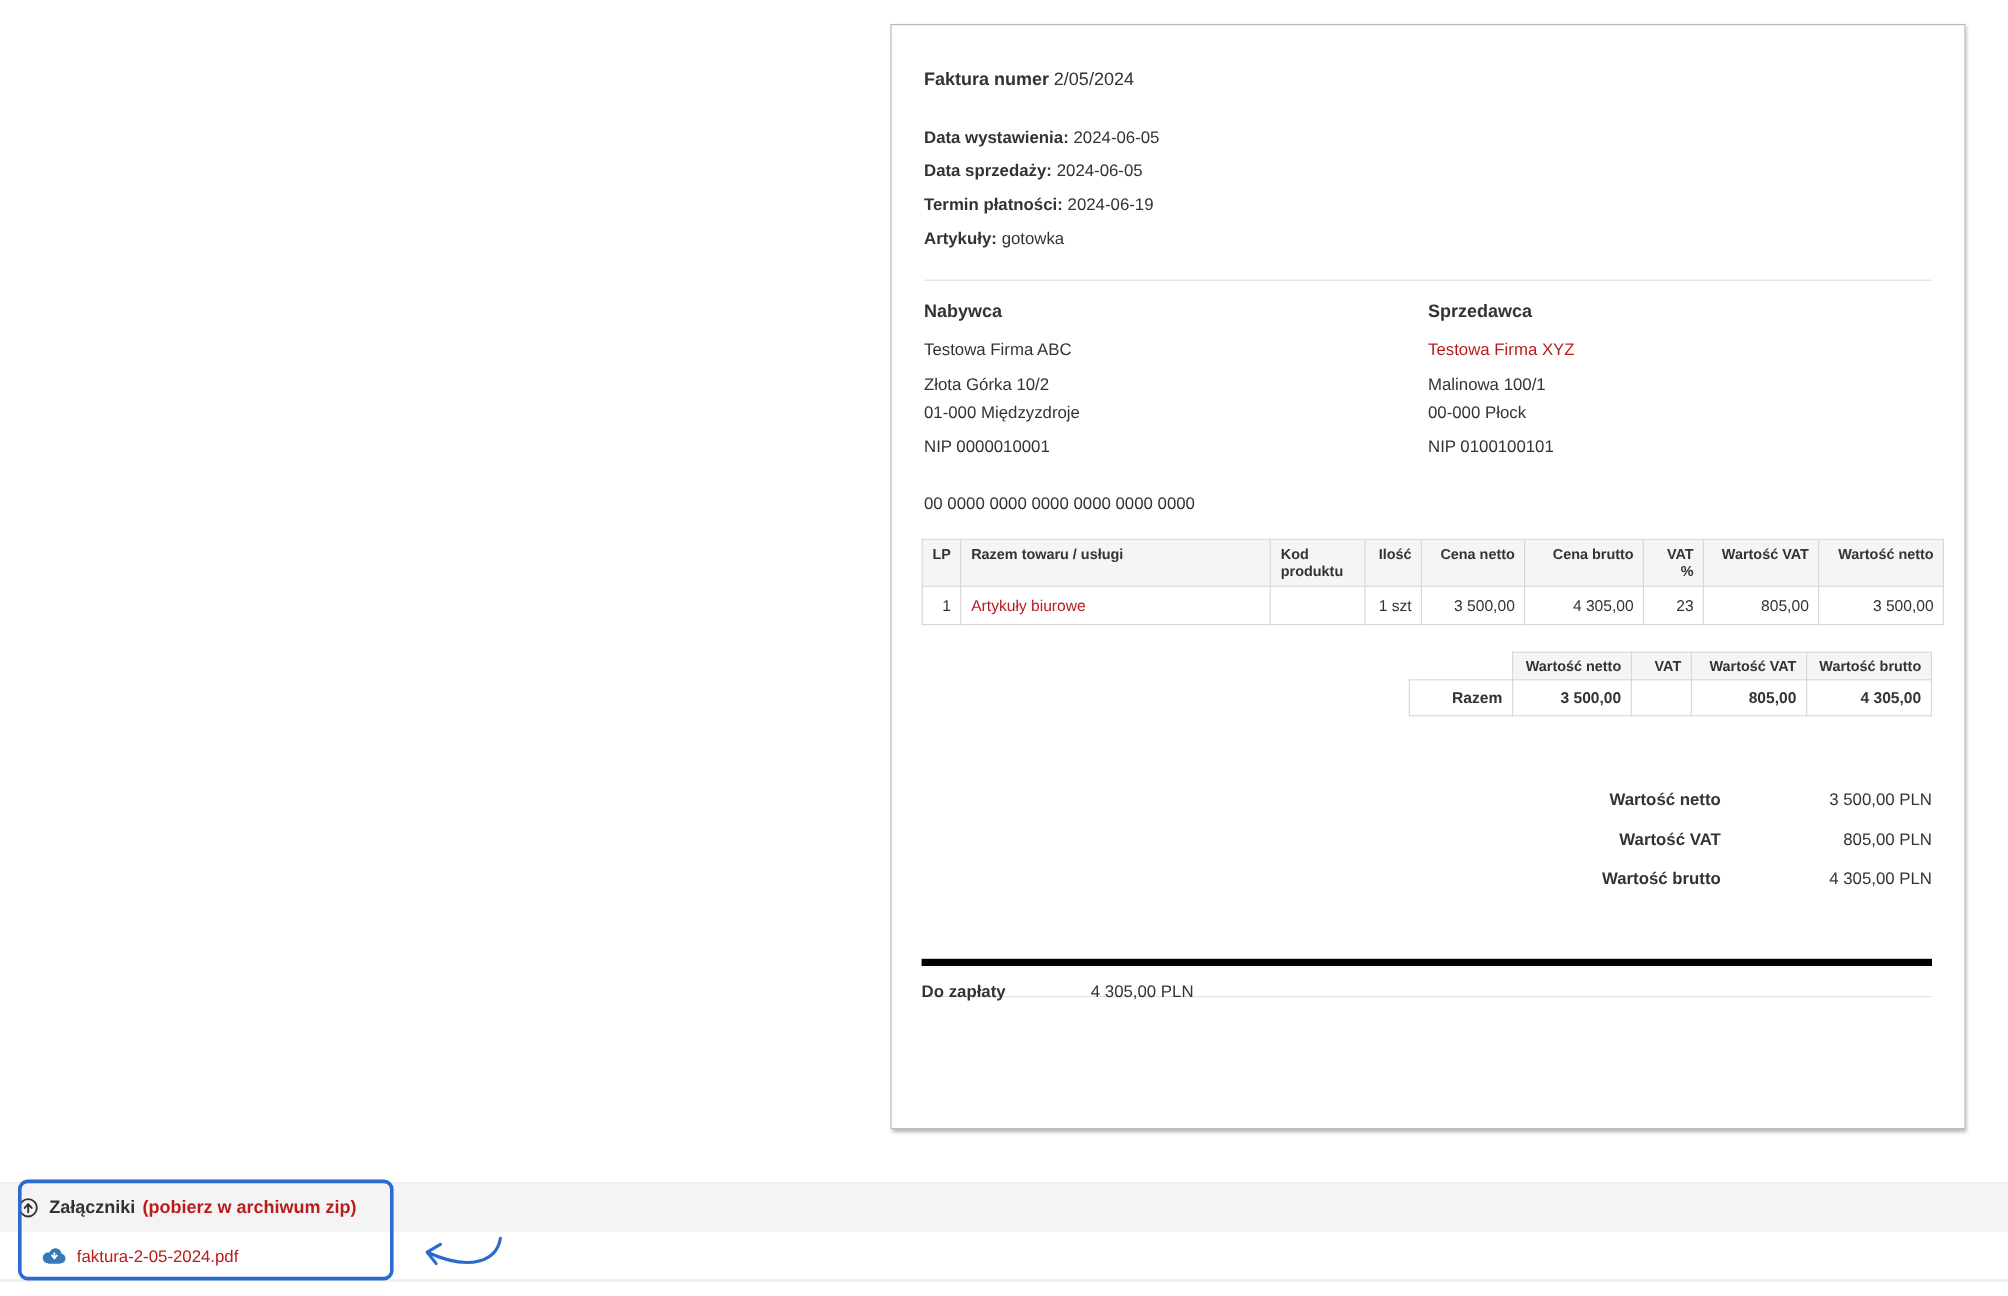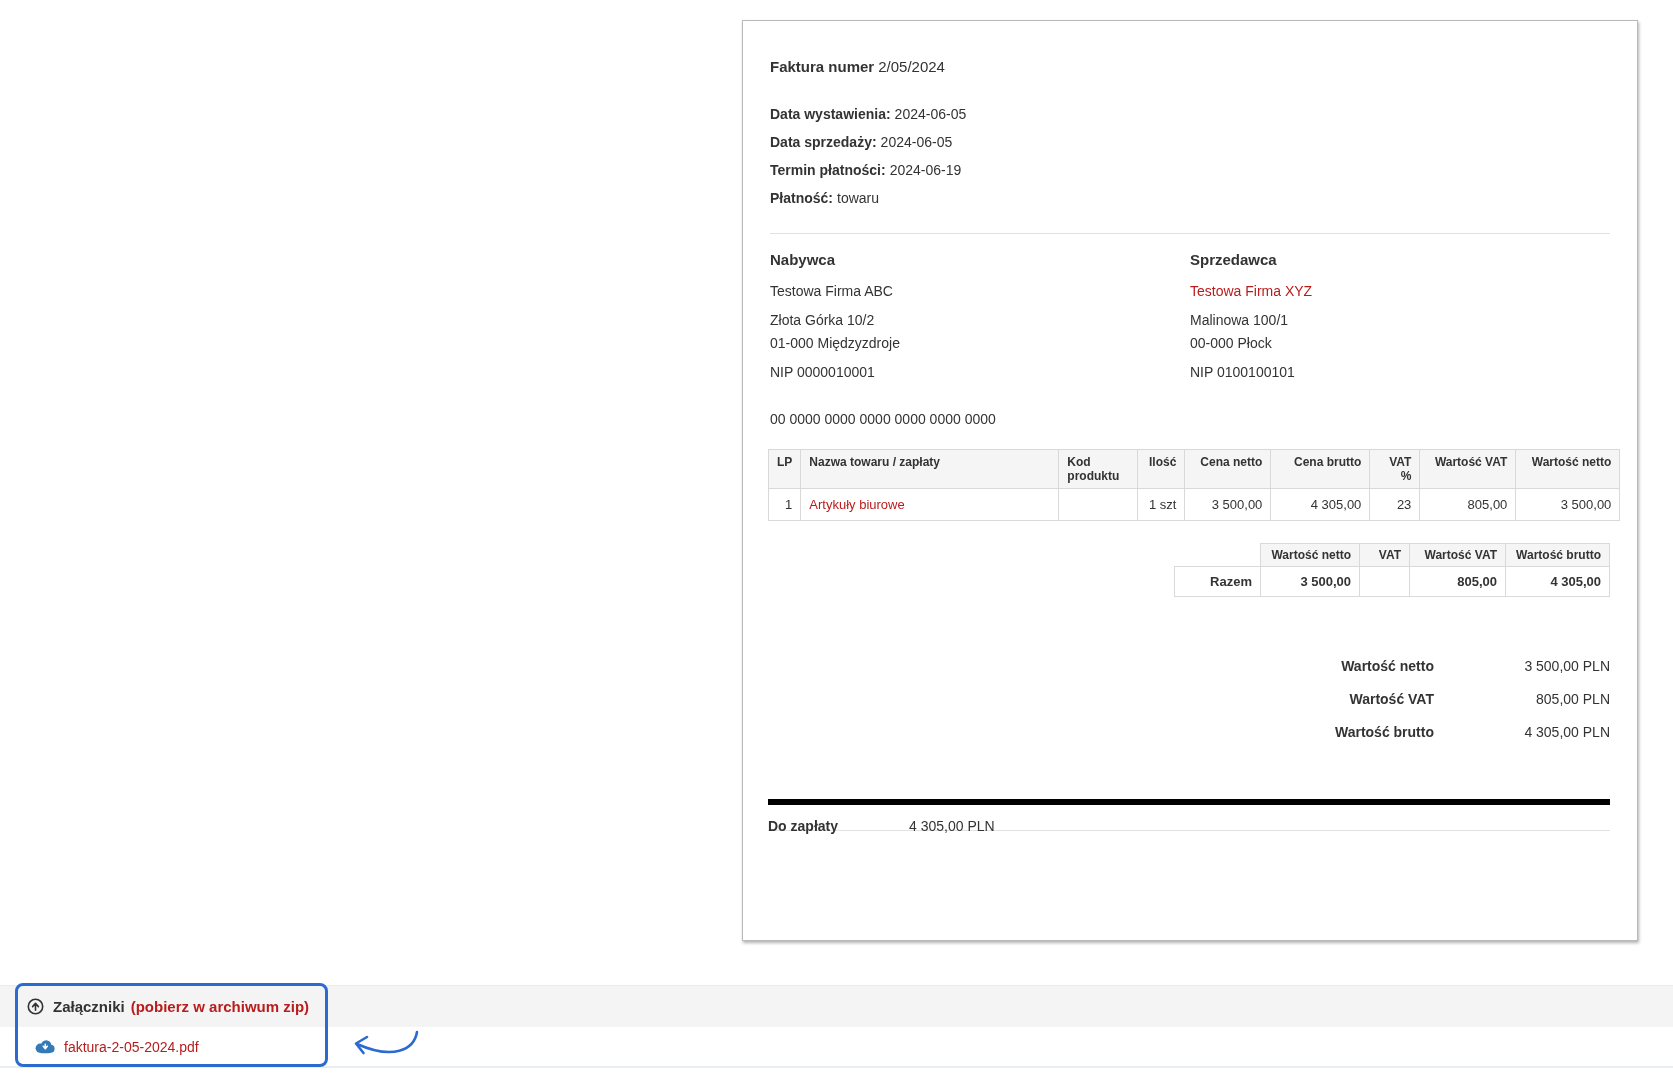--- a/index.html
+++ b/index.html
@@ -57,21 +57,21 @@
     position:absolute; top:778px; left:25px; right:27px; height:32px; box-sizing:border-box;
     border-top:6px solid #000000; border-bottom:1px solid #e2e2e2;
   }
   .due .dlabel { position:absolute; left:0; top:13px; font-weight:bold; }
   .due .dvalue { position:absolute; left:141px; top:13px; }
 
   
   .attach { position:absolute; left:0; top:985px; width:1673px; }
   .attach-header {
     height:42px; background:#f4f4f4; border-top:1px solid #ebebeb;
-    display:flex; align-items:center; padding-left:27px; box-sizing:border-box;
+    display:flex; align-items:center; padding-left:15px; box-sizing:border-box;
     font-size:15px;
   }
   .attach-header .ttl { font-weight:bold; margin:0 6px 0 9px; }
   .attach-header a { font-weight:bold; }
   .attach-file {
     height:41px; background:#fff; border-bottom:2px solid #e9eef2;
     display:flex; align-items:center; padding-left:35px; box-sizing:border-box;
   }
   .attach-file a { margin-left:9px; }
 
@@ -88,21 +88,21 @@
 <div class="panel">
 
   <div class="inv-title">
     <span class="b">Faktura numer</span><span>2/05/2024</span>
   </div>
 
   <div class="meta">
     <div><span class="b">Data wystawienia:</span><span>2024-06-05</span></div>
     <div><span class="b">Data sprzedaży:</span><span>2024-06-05</span></div>
     <div><span class="b">Termin płatności:</span><span>2024-06-19</span></div>
-    <div><span class="b">Płatność:</span><span>towaru</span></div>
+    <div><span class="b">Artykuły:</span><span>gotowka</span></div>
   </div>
 
   <div class="hr1"></div>
 
   <div class="parties">
     <div class="party">
       <h3>Nabywca</h3>
       <div class="name">Testowa Firma ABC</div>
       <div class="addr">Złota Górka 10/2</div>
       <div class="addr">01-000 Międzyzdroje</div>
@@ -127,21 +127,21 @@
         <col style="width:47px">
       <col style="width:86px">
         <col style="width:99px">
         <col style="width:50px">
         <col style="width:96px">
         <col style="width:104px">
     </colgroup>
     <thead>
       <tr>
         <th>LP</th>
-        <th>Nazwa towaru / zapłaty</th>
+        <th>Razem towaru / usługi</th>
         <th>Kod produktu</th>
         <th class="num">Ilość</th>
         <th class="num">Cena netto</th>
         <th class="num">Cena brutto</th>
         <th class="num">VAT %</th>
         <th class="num">Wartość VAT</th>
         <th class="num">Wartość netto</th>
       </tr>
     </thead>
     <tbody>

